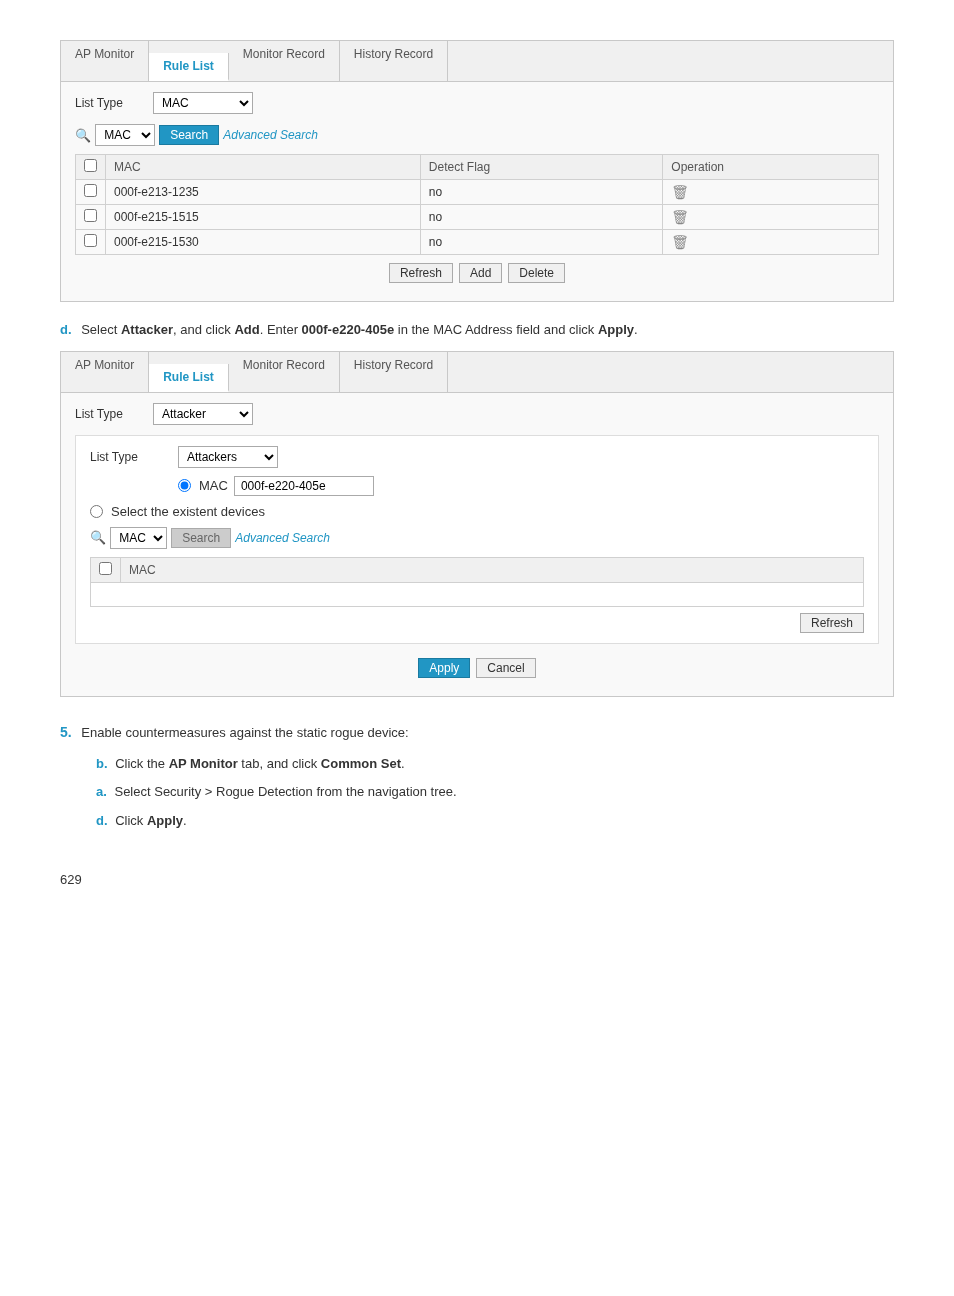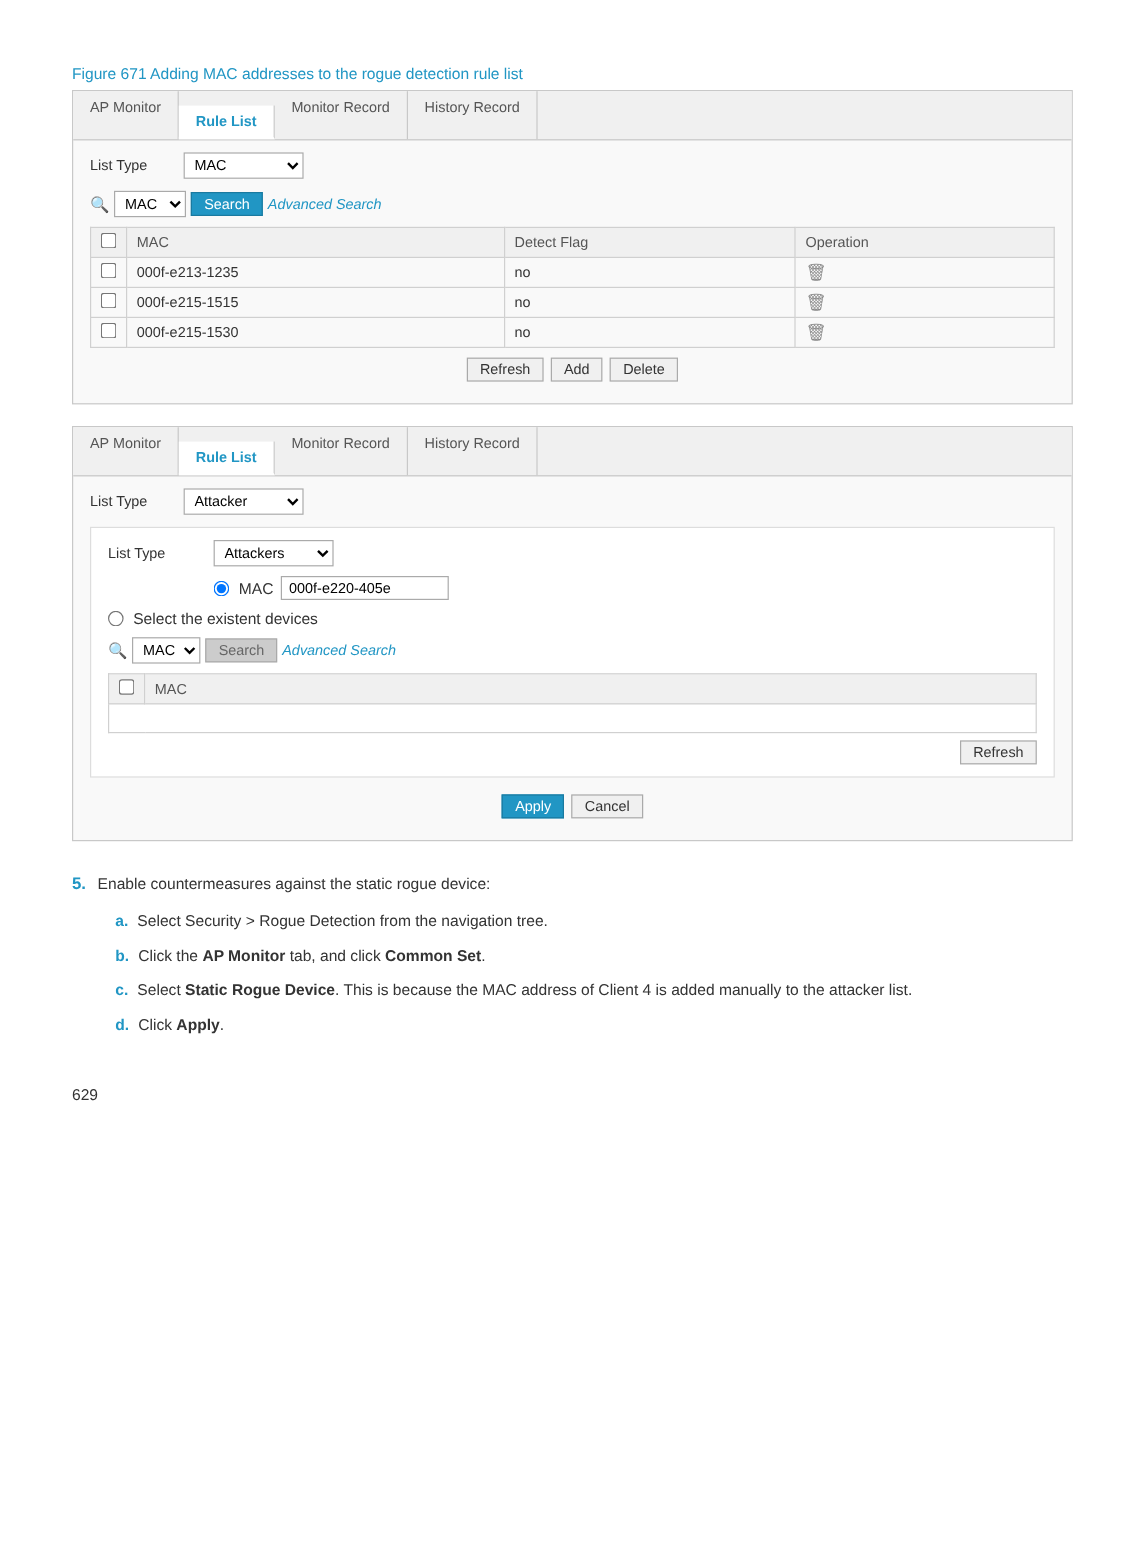--- a/index.html
+++ b/index.html
@@ -199,21 +199,20 @@
       font-size: 14px;
       cursor: pointer;
     }
     .checkbox-col { width: 20px; }
   </style>
 </head>
 <body>
 
 <div class="step-item">
 
-  <div class="figure-title">Figure 671 Adding MAC addresses to the rogue detection rule list</div>
   <div class="ui-box">
     <div class="tab-bar">
       <div class="tab">AP Monitor</div>
       <div class="tab active">Rule List</div>
       <div class="tab">Monitor Record</div>
       <div class="tab">History Record</div>
     </div>
     <div class="ui-body">
       <div class="field-row">
         <span class="field-label">List Type</span>
@@ -262,20 +261,24 @@
       <div class="btn-row">
         <button class="btn">Refresh</button>
         <button class="btn">Add</button>
         <button class="btn">Delete</button>
       </div>
     </div>
   </div>
 </div>
 
 <div class="step-item" style="margin-top:18px;">
+  <p>
+    <span class="step-label">d.</span>
+    <span>Select </span><strong>Attacker</strong><span>, and click </span><strong>Add</strong><span>. Enter </span><strong>000f-e220-405e</strong><span> in the MAC Address field and click </span><strong>Apply</strong>.
+  </p>
 
   <div class="ui-box">
     <div class="tab-bar">
       <div class="tab">AP Monitor</div>
       <div class="tab active">Rule List</div>
       <div class="tab">Monitor Record</div>
       <div class="tab">History Record</div>
     </div>
     <div class="ui-body">
       <div class="field-row">
@@ -346,30 +349,26 @@
   </div>
 </div>
 
 <div class="section-5">
   <p>
     <span class="step-num">5.</span>
     <span>Enable countermeasures against the static rogue device:</span>
   </p>
   <div class="sub-steps">
     <div class="sub-step">
+      <span class="sub-step-label">b.</span>
+      <span>Click the </span><strong>AP Monitor</strong><span> tab, and click </span><strong>Common Set</strong><span>.</span>
+    </div>
+    <div class="sub-step">
       <span class="sub-step-label">a.</span>
       <span>Select Security &gt; Rogue Detection from the navigation tree.</span>
-    </div>
-    <div class="sub-step">
-      <span class="sub-step-label">b.</span>
-      <span>Click the </span><strong>AP Monitor</strong><span> tab, and click </span><strong>Common Set</strong><span>.</span>
-    </div>
-    <div class="sub-step">
-      <span class="sub-step-label">c.</span>
-      <span>Select </span><strong>Static Rogue Device</strong><span>. This is because the MAC address of Client 4 is added manually to the attacker list.</span>
     </div>
     <div class="sub-step">
       <span class="sub-step-label">d.</span>
       <span>Click </span><strong>Apply</strong><span>.</span>
     </div>
   </div>
 </div>
 
 <div class="page-footer">
   <span>629</span>

